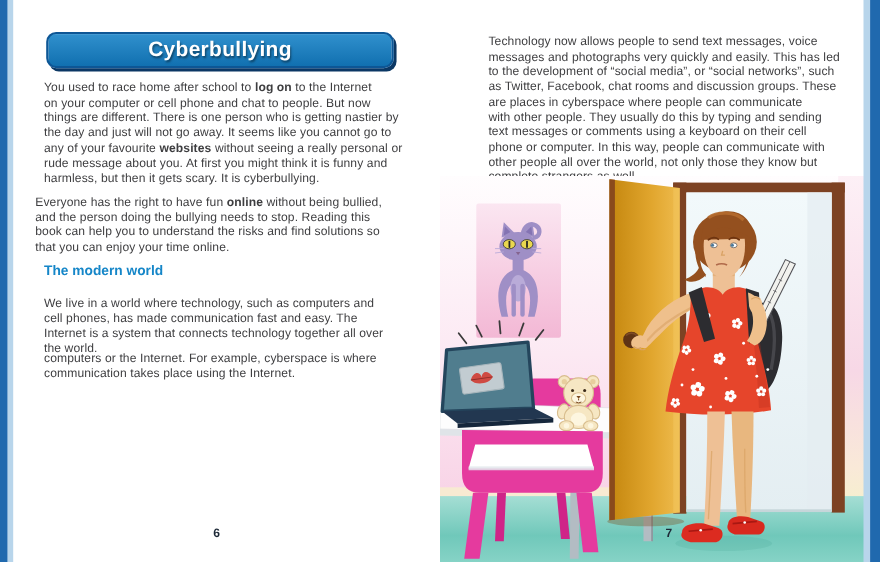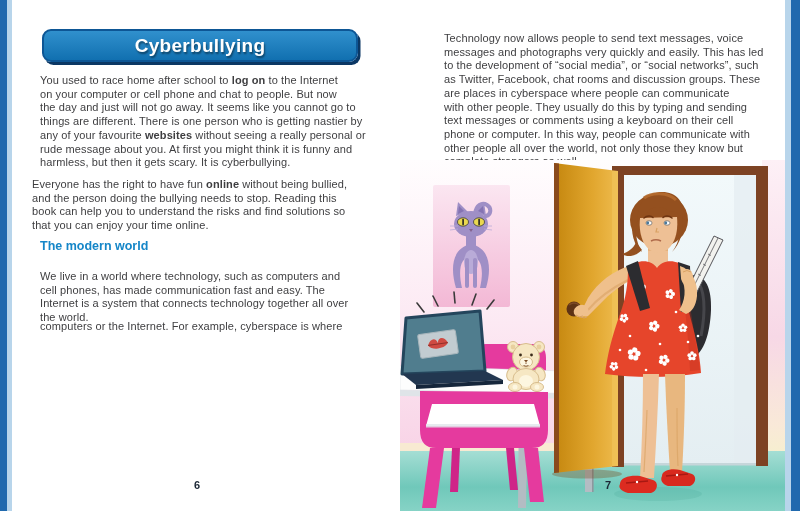--- a/index.html
+++ b/index.html
@@ -31,41 +31,42 @@
 
 <div class="canvas">
 
   <div>
     <div class="banner">
       <span>Cyberbullying</span>
     </div>
     <div class="body-block" style="left:40px;top:74px;">
         <div class="tline"><span>You used to race home after school to </span><span class="b">log on</span><span> to the Internet</span></div>
         <div class="tline"><span>on your computer or cell phone and chat to people. But now</span></div>
+        <div class="tline"><span>things are different. There is one person who is getting nastier by</span></div>
         <div class="tline"><span>the day and just will not go away. It seems like you cannot go to</span></div>
-        <div class="tline"><span>things are different. There is one person who is getting nastier by</span></div>
         <div class="tline"><span>any of your favourite </span><span class="b">websites</span><span> without seeing a really personal or</span></div>
         <div class="tline"><span>rude message about you. At first you might think it is funny and</span></div>
         <div class="tline"><span>harmless, but then it gets scary. It is cyberbullying.</span></div>
       </div>
     <div class="body-block" style="left:32px;top:178px;">
         <div class="tline"><span>Everyone has the right to have fun </span><span class="b">online</span><span> without being bullied,</span></div>
         <div class="tline"><span>and the person doing the bullying needs to stop. Reading this</span></div>
         <div class="tline"><span>book can help you to understand the risks and find solutions so</span></div>
         <div class="tline"><span>that you can enjoy your time online.</span></div>
       </div>
     <div class="section-heading" style="left:40px;top:239px;">The modern world</div>
     <div class="body-block" style="left:40px;top:270px;">
         <div class="tline"><span>We live in a world where technology, such as computers and</span></div>
         <div class="tline"><span>cell phones, has made communication fast and easy. The</span></div>
         <div class="tline"><span>Internet is a system that connects technology together all over</span></div>
         <div class="tline"><span>the world.</span></div>
       </div>
     <div class="body-block" style="left:40px;top:320px;">
         <div class="tline"><span>computers or the Internet. For example, cyberspace is where</span></div>
+        <div class="tline"><span>communication takes place using the Internet.</span></div>
       </div>
     <div class="pagenum" style="left:189px;top:479px;">6</div>
   </div>
 
   <div>
     <div class="body-block" style="left:444px;top:32px;">
         <div class="tline"><span>Technology now allows people to send text messages, voice</span></div>
         <div class="tline"><span>messages and photographs very quickly and easily. This has led</span></div>
         <div class="tline"><span>to the development of “social media”, or “social networks”, such</span></div>
         <div class="tline"><span>as Twitter, Facebook, chat rooms and discussion groups. These</span></div>

